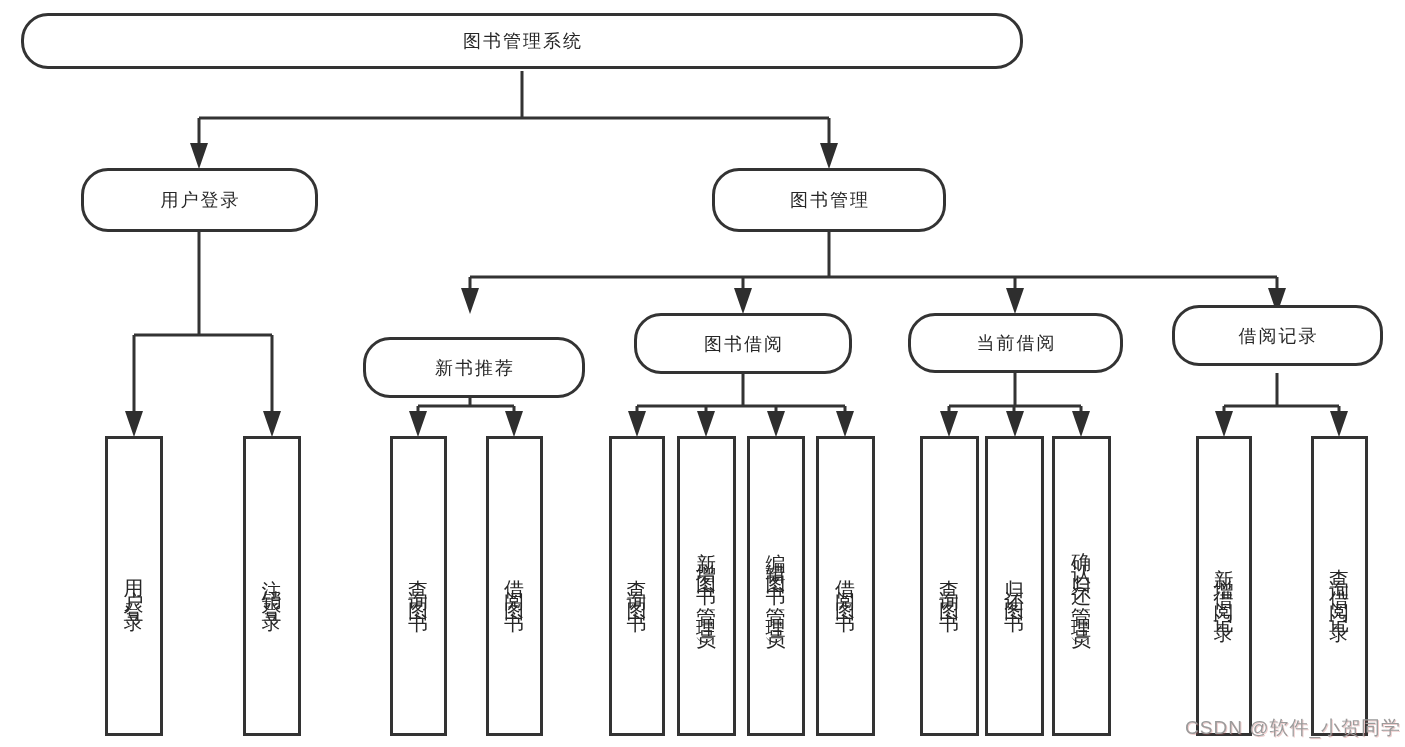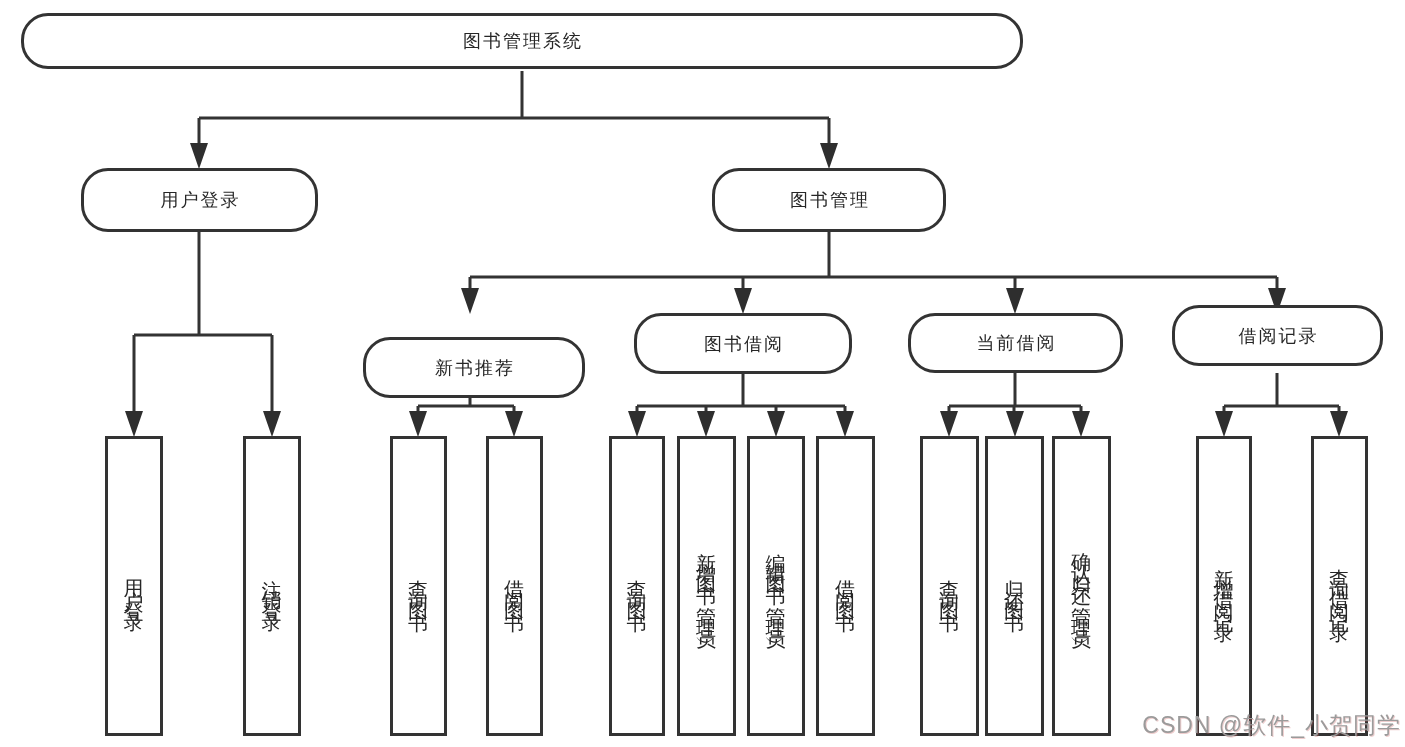--- a/index.html
+++ b/index.html
@@ -36,21 +36,21 @@
   .v-box {
     writing-mode: vertical-rl;
     font-size: 20px;
     letter-spacing: 11px;
     line-height: 1;
   }
   .watermark {
     position: absolute;
     right: 4px;
     bottom: 6px;
-    font-size: 23px;
+    font-size: 19px;
     letter-spacing: 1px;
     color: #9b9b9b;
     text-shadow: 1px 1px 0 rgba(201,92,92,0.30);
   }
 </style>
 </head>
 <body>
 
 <div class="stage">
 

